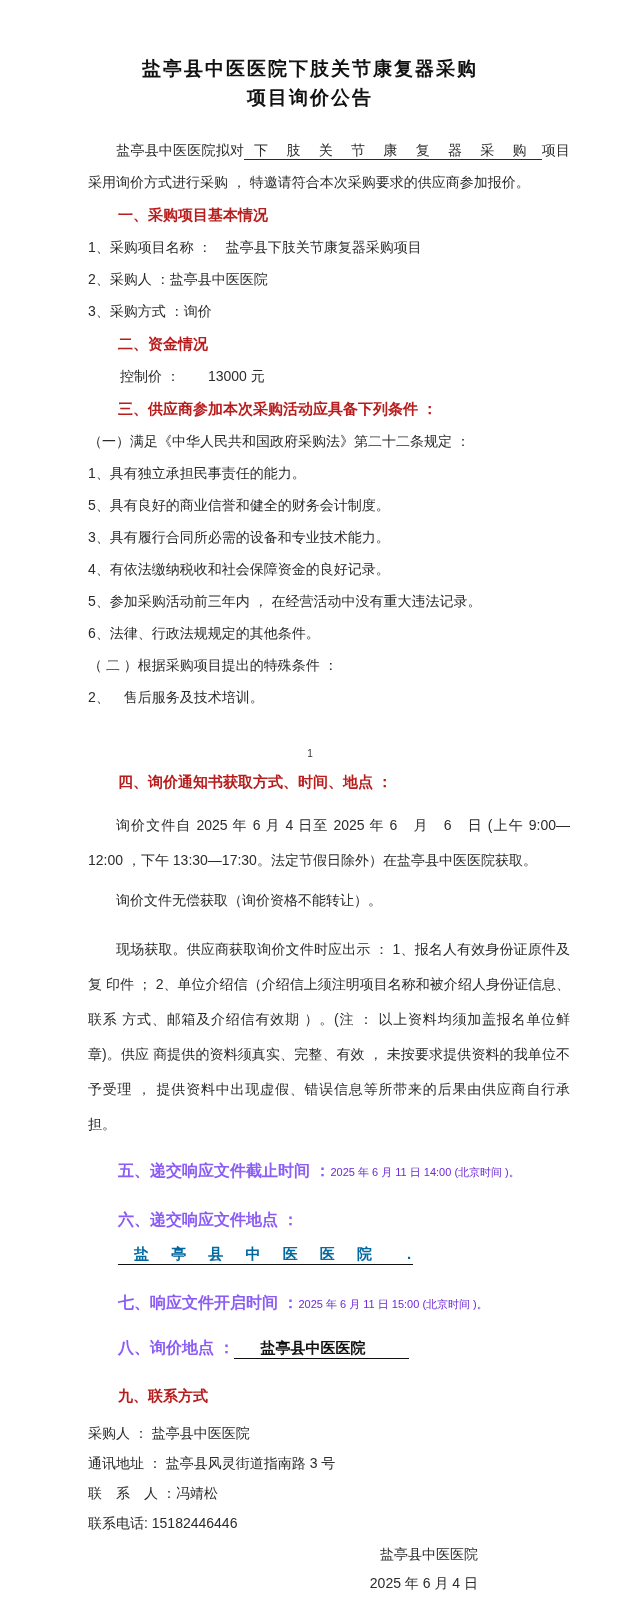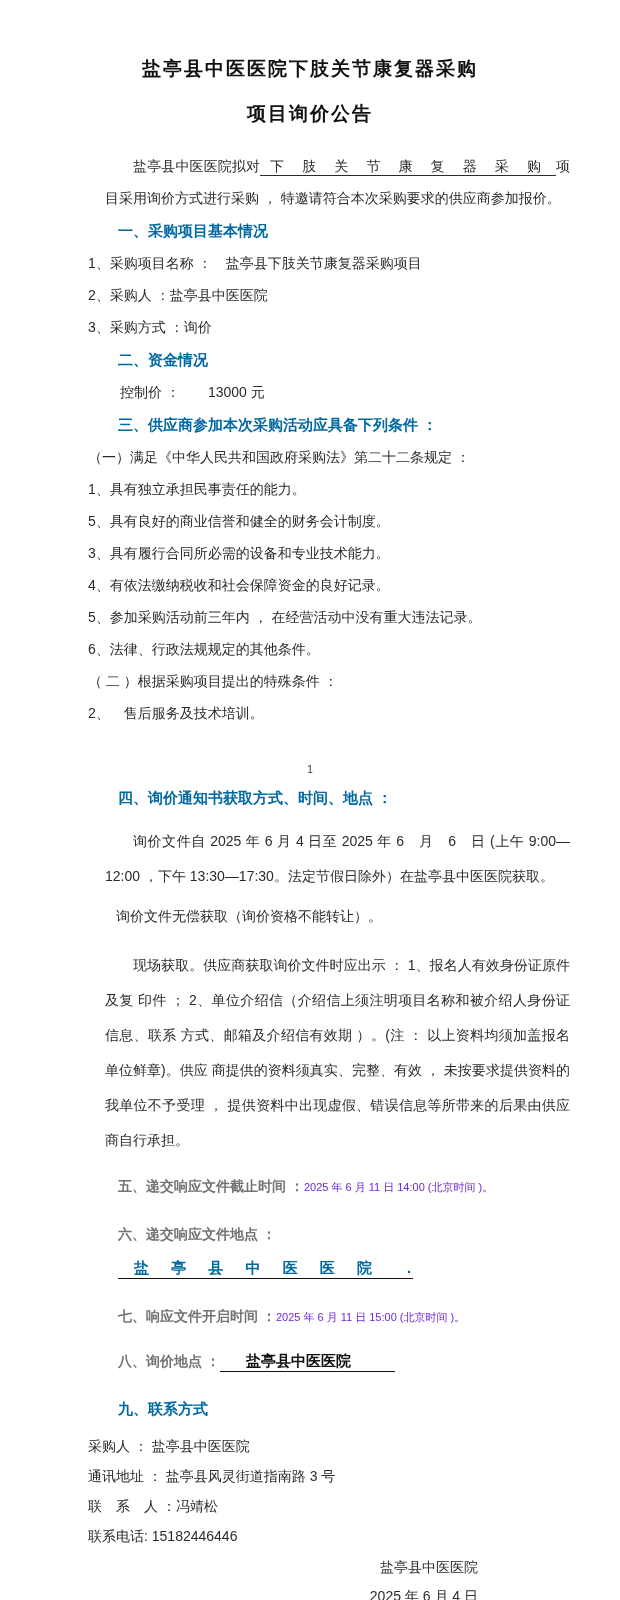--- a/index.html
+++ b/index.html
@@ -17,39 +17,39 @@
   .doc-title{
     margin:8px -50px 0 -88px;
     text-align:center;
     font-size:19px;
     font-weight:bold;
     line-height:29px;
     color:#111;
     letter-spacing:2px;
   }
   .para{margin:0;line-height:32px;}
-  .para.justify{text-align:justify;margin-left:17px;}
+  .para.justify{text-align:justify;}
   .indent{text-indent:2em;}
   .sec-heading{
     font-weight:bold;
     font-size:15px;
-    color:#0369a1;
+    color:#b91c1c;
     line-height:33px;
     margin:0 0 0 30px;
   }
   .line{line-height:32px;margin:0;}
   .lh35{line-height:35px;}
   .u-intro{
     border-bottom:1px solid #2b2b2b;
     letter-spacing:7px;
     padding:0 8px 1px 10px;
     white-space:nowrap;
   }
   .inline-sec{margin:0 0 0 30px;line-height:33px;}
-  .inline-sec .h{font-weight:bold;font-size:14px;color:#737373;}
+  .inline-sec .h{font-weight:bold;font-size:16px;color:#8b5cf6;}
   .inline-sec .v{font-size:11px;color:#6d28d9;}
   .u6{
     border-bottom:1.5px solid #111;
     font-weight:bold;
     font-size:15px;
     color:#0369a1;
     letter-spacing:9px;
     padding:0 2px 2px 16px;
     white-space:nowrap;
   }
@@ -74,21 +74,21 @@
     padding-right:92px;
     line-height:29px;
   }
 </style>
 </head>
 <body>
 
 <div class="page">
 
   <div class="doc-title">盐亭县中医医院下肢关节康复器采购</div>
-  <div class="doc-title" style="margin-top:16px;">项目询价公告</div>
+  <div class="doc-title" style="margin-top:0;">项目询价公告</div>
 
   <p class="para justify" style="margin-top:22px;"><span style="display:inline-block;width:2em;"></span><span>盐亭县中医医院拟对</span><span class="u-intro">下 肢 关 节 康 复 器 采 购</span><span>项目采用询价方式进行采购 ， 特邀请符合本次采购要求的供应商参加报价。</span></p>
 
   <div class="sec-heading">一、采购项目基本情况</div>
   <div class="line">1、采购项目名称 ：　盐亭县下肢关节康复器采购项目</div>
   <div class="line">2、采购人 ：盐亭县中医医院</div>
   <div class="line">3、采购方式 ：询价</div>
 
   <div class="sec-heading">二、资金情况</div>
   <div class="line" style="padding-left:32px;">控制价 ：　　13000 元</div>

